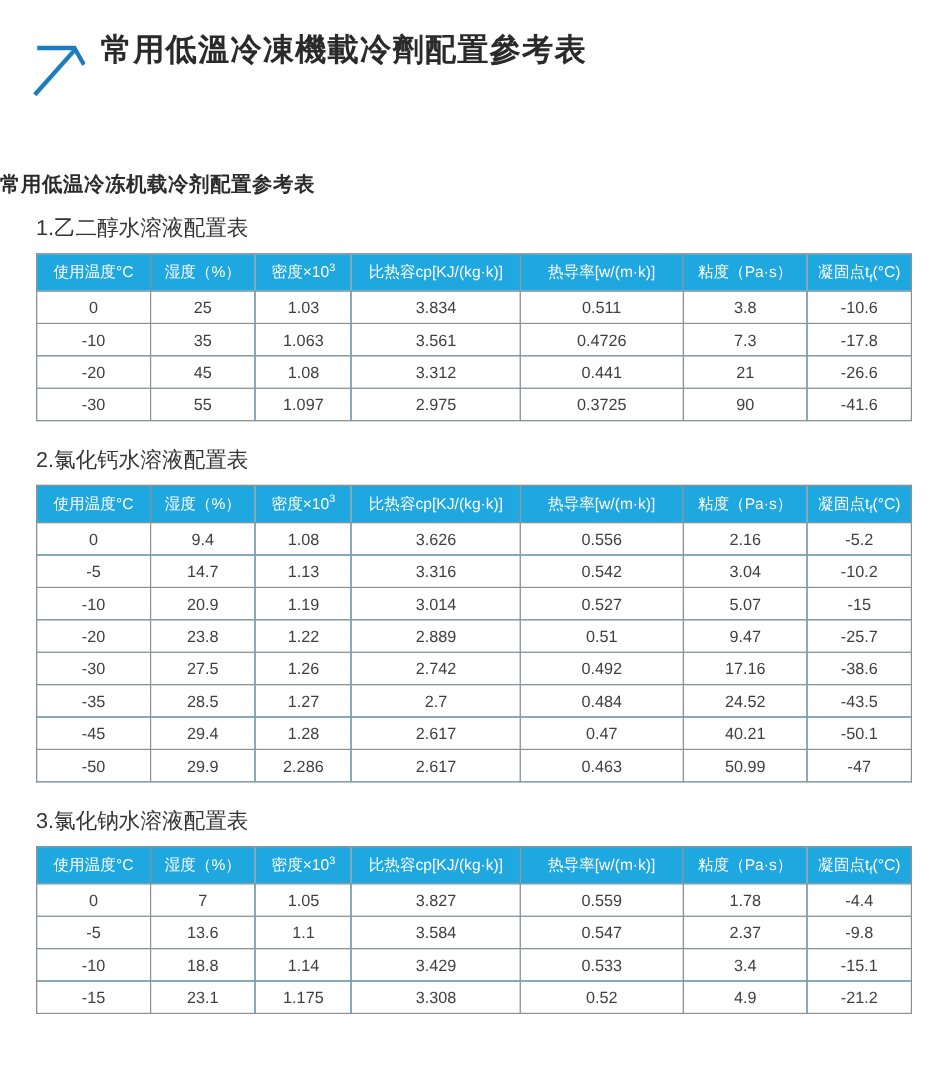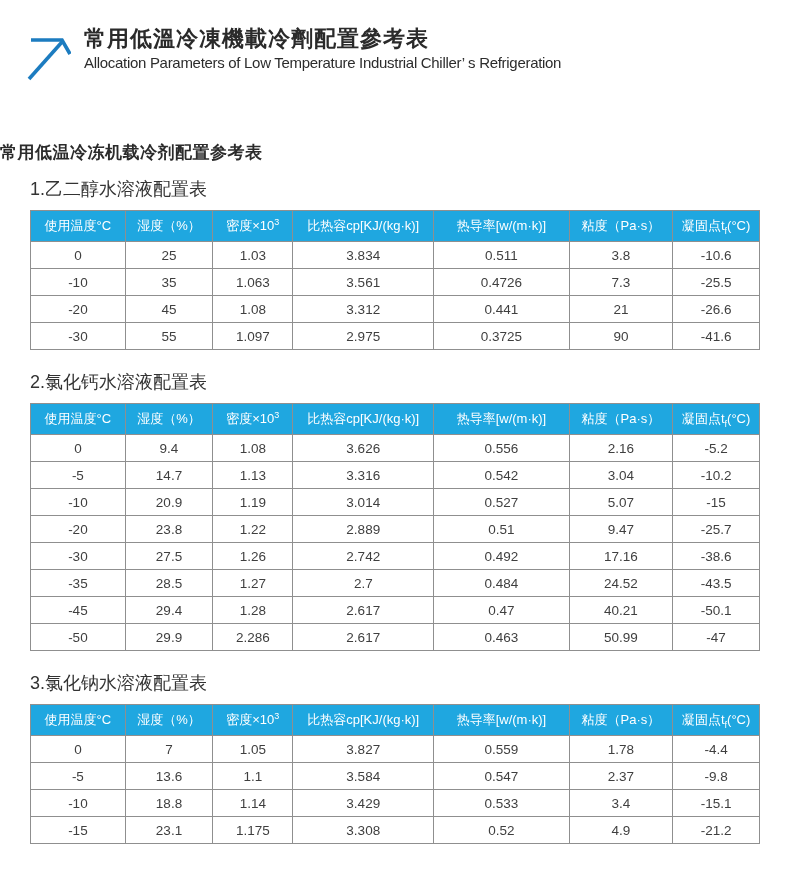--- a/index.html
+++ b/index.html
@@ -13,21 +13,21 @@
   html,body{background:#ffffff;}
   body{
     width:790px;height:888px;margin:0 auto;position:relative;
     font-family:"Liberation Sans","DejaVu Sans",sans-serif;
     color:var(--body-text);overflow:hidden;
   }
   
   .brand{display:flex;align-items:flex-start;padding:27px 0 0 25px;}
   .brand .logo{flex:0 0 auto;margin-right:13px;margin-top:2px;}
   .brand-title{
-    font-size:22px;font-weight:bold;color:#2a2a2a;line-height:1.1;letter-spacing:1px;
+    font-size:26px;font-weight:bold;color:#2a2a2a;line-height:1.1;letter-spacing:1px;
   }
   .brand-subtitle{
     font-size:15px;color:#2c2c2c;margin-top:3px;letter-spacing:-0.3px;
   }
   
   .doc-title{
     text-align:left;font-size:17px;font-weight:bold;color:#2b2b2b;
     margin-top:56px;letter-spacing:0.5px;
   }
   
@@ -60,21 +60,20 @@
 
 <header class="brand">
   <span class="logo">
     <svg width="46" height="52" viewBox="0 0 46 52" aria-hidden="true">
       <path d="M6 11 H37 L45 25" fill="none" stroke="#1C7CC0" stroke-width="3.6"></path>
       <path d="M4 50 L37 13" fill="none" stroke="#1C7CC0" stroke-width="3.6"></path>
     </svg>
   </span>
   <div>
     <div class="brand-title">常用低溫冷凍機載冷劑配置參考表</div>
-    <div class="brand-subtitle">Allocation Parameters of Low Temperature Industrial Chiller’ s Refrigeration</div>
   </div>
 </header>
 
 <h1 class="doc-title">常用低温冷冻机载冷剂配置参考表</h1>
 
 <div class="section-label first">1.乙二醇水溶液配置表</div>
 <table>
     <colgroup>
       <col class="c0">
       <col class="c1">
@@ -105,21 +104,21 @@
         <td>3.8</td>
         <td>-10.6</td>
       </tr>
       <tr>
         <td>-10</td>
         <td>35</td>
         <td>1.063</td>
         <td>3.561</td>
         <td>0.4726</td>
         <td>7.3</td>
-        <td>-25.5</td>
+        <td>-17.8</td>
       </tr>
       <tr>
         <td>-20</td>
         <td>45</td>
         <td>1.08</td>
         <td>3.312</td>
         <td>0.441</td>
         <td>21</td>
         <td>-26.6</td>
       </tr>

